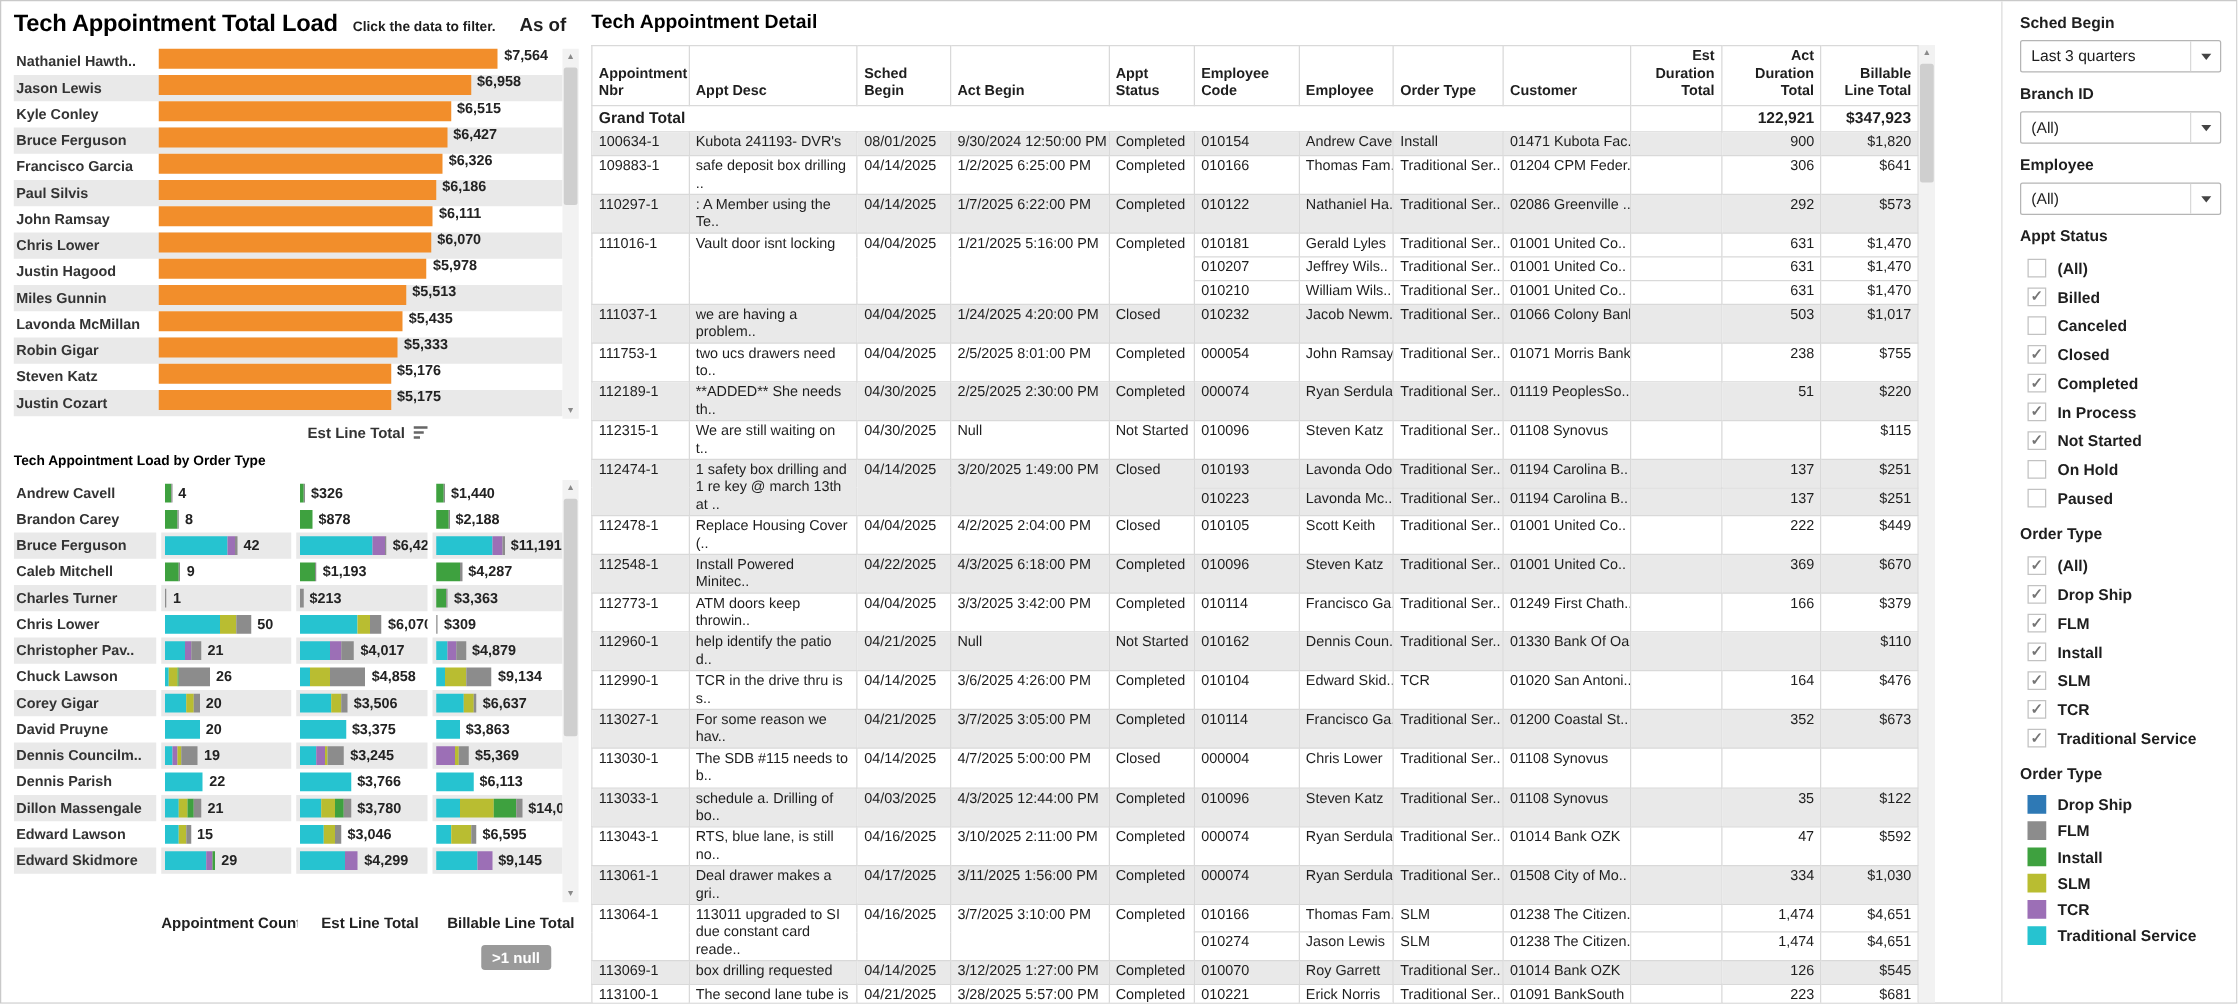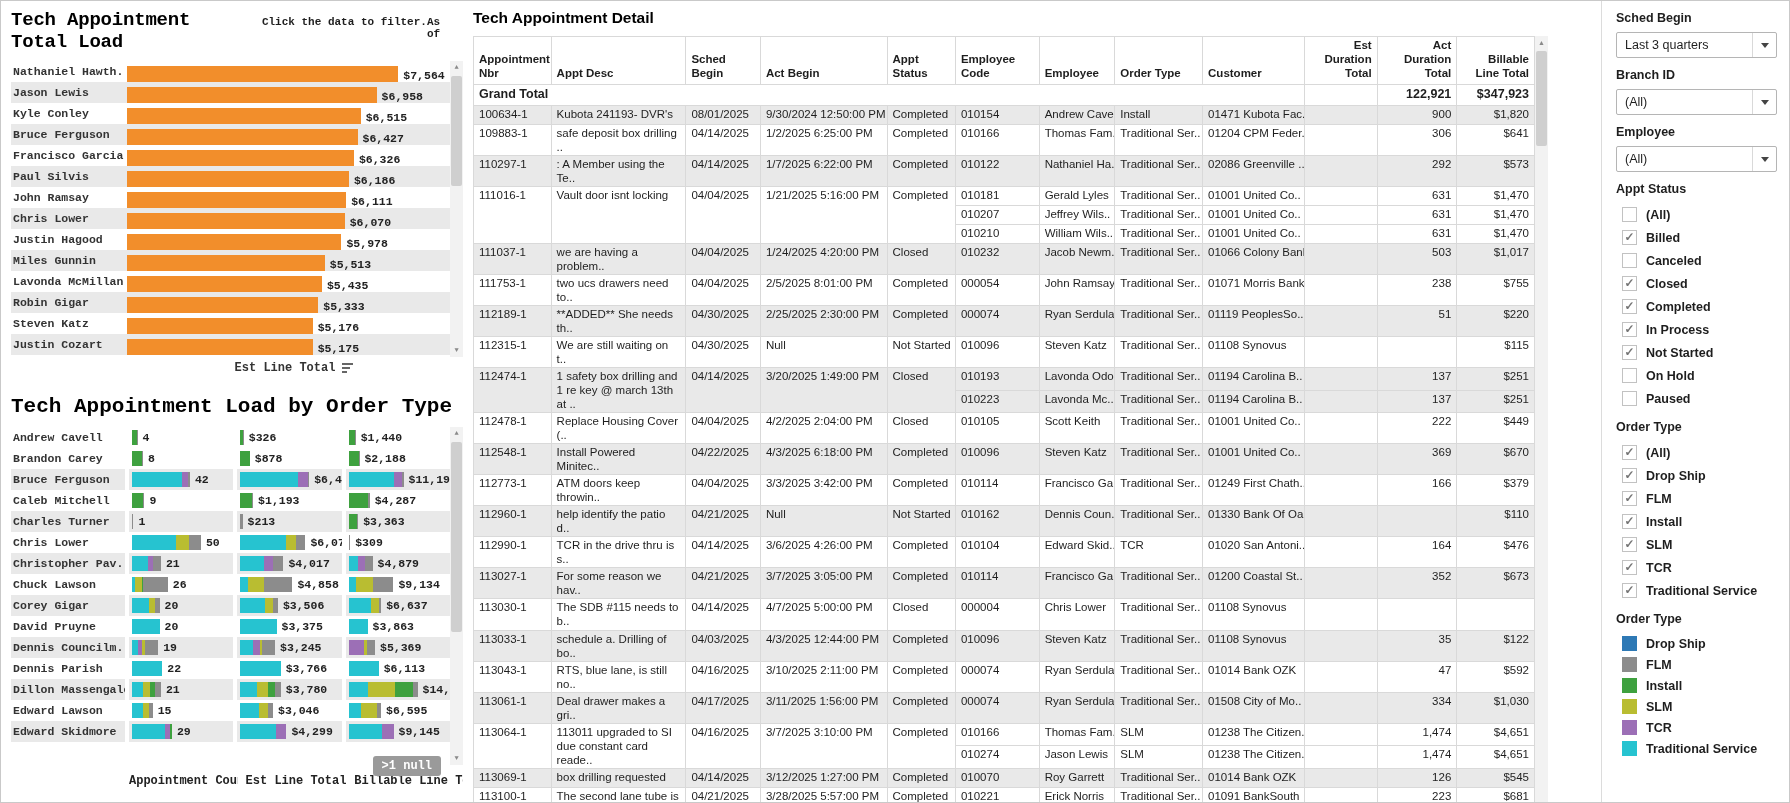--- a/index.html
+++ b/index.html
@@ -1,43 +1,43 @@
 <!DOCTYPE html>
 <html><head>
 <meta charset="utf-8">
 <style>
   * { box-sizing: border-box; margin: 0; padding: 0; }
   html,body { background:#fff; }
   body { font-family:"Liberation Sans", sans-serif; color:#1e1e1e; }
   .dash { width:1790px; height:803px; border:1px solid #c9c9c9; display:flex; background:#fff; overflow:hidden; }
 
   
-  .col-left { width:462px; padding:8px 0 0 10px; position:relative; flex:none;font-family:Liberation Mono, monospace; }
+  .col-left { width:462px; padding:8px 0 0 10px; position:relative; flex:none; }
   .lc-titlerow { display:flex; align-items:baseline; padding-right:6px; }
   .lc-title { font-size:19px; font-weight:700; color:#000; letter-spacing:-0.2px; }
   .lc-hint { font-size:11px; font-weight:700; margin-left:12px; white-space:nowrap; }
-  .lc-asof { font-size:11px; font-weight:700; margin-left:auto; padding-right:4px; }
+  .lc-asof { font-size:15px; font-weight:700; margin-left:auto; padding-right:4px; }
   .lc-ts { font-size:12px; font-weight:700; margin-top:3px; }
 
   .chart1-wrap { display:flex; margin-top:8px; height:296px; }
   #chart1-rows { flex:1; }
   .c1row { display:flex; align-items:center; height:21px; }
   .c1row.alt { background:#e9e9e9; }
   .c1name { width:114px; flex:none; font-size:11.5px; font-weight:700; color:#333; white-space:nowrap; overflow:hidden; padding-left:2px; }
-  .c1track { flex:1; display:flex; align-items:flex-end; height:100%; padding-left:2px; }
+  .c1track { flex:1; display:flex; align-items:flex-start; height:100%; padding-left:2px; }
   .c1bar { height:16px; background:#f28e2b; flex:none; }
   .c1val { font-size:11.5px; font-weight:700; color:#222; margin-left:5px; white-space:nowrap; }
 
   .axis-row { display:flex; align-items:center; justify-content:center; height:22px; margin-left:114px; }
   .axis-label { font-size:12px; font-weight:700; color:#333; }
   .sort-icon { display:inline-flex; flex-direction:column; gap:2px; margin-left:7px; }
   .sort-icon i { display:block; height:2px; background:#666; }
   .sort-icon i:nth-child(1){ width:11px; } .sort-icon i:nth-child(2){ width:8px; } .sort-icon i:nth-child(3){ width:5px; }
 
-  .chart2-title { font-size:21px; font-weight:700; color:#000; margin-top:16px; }
+  .chart2-title { font-size:11px; font-weight:700; color:#000; margin-top:6px; }
   .chart2-wrap { display:flex; margin-top:9px; height:338px; overflow:hidden; }
   #chart2-rows { flex:1; }
   .c2row { display:grid; grid-template-columns:114px 1fr 1fr 1fr; column-gap:4px; height:21px; align-items:center; }
   .c2row .cbg { height:100%; display:flex; align-items:center; }
   .c2row.alt .cbg { background:#e9e9e9; }
   .c2name { font-size:11.5px; font-weight:700; color:#333; white-space:nowrap; overflow:hidden; padding-left:2px; }
   .c2cell { padding-left:3px; overflow:hidden; }
   .c2bar { height:15px; display:flex; flex:none; }
   .c2bar i { display:block; height:100%; }
   .c2val { font-size:11.5px; font-weight:700; color:#222; margin-left:5px; white-space:nowrap; }

